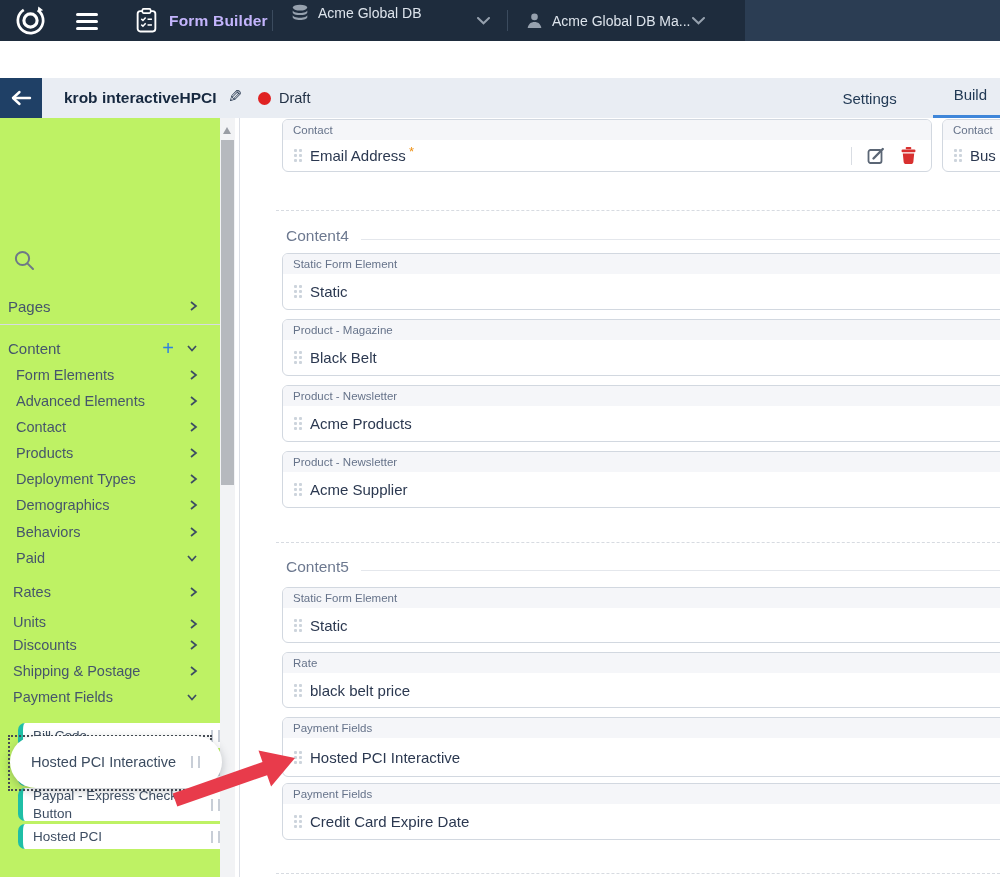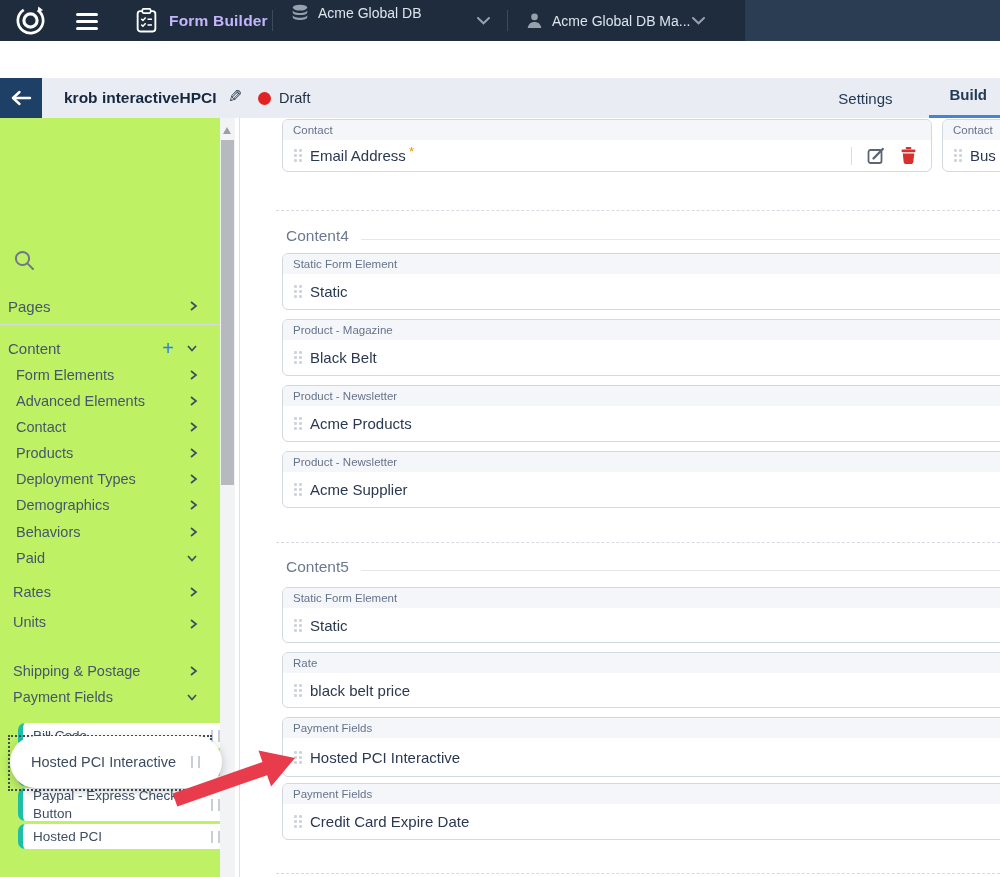--- a/index.html
+++ b/index.html
@@ -16,21 +16,21 @@
   
   .headerbar{position:absolute;left:0;top:78px;width:1000px;height:40px;background:#e9edf3;border-bottom:1px solid #d5dae1;}
   .backbtn{position:absolute;left:0;top:0;width:42px;height:40px;background:#1f4066;display:flex;align-items:center;justify-content:center;cursor:pointer;}
   .hdr-title{position:absolute;left:64px;top:0;height:40px;line-height:40px;font-size:15.5px;font-weight:bold;color:#16283f;}
   .hdr-pencil{position:absolute;left:228px;top:8px;font-size:17px;color:#23344c;transform:scaleX(-1);}
   .hdr-dot{position:absolute;left:258px;top:14px;width:13px;height:13px;border-radius:50%;background:#e02222;}
   .hdr-status{position:absolute;left:279px;top:0;height:40px;line-height:40px;font-size:14.5px;color:#233246;}
   .hdr-nav{position:absolute;right:0;top:0;height:40px;display:flex;align-items:stretch;}
   .hdr-tab{display:flex;align-items:center;font-size:15px;color:#223a55;cursor:pointer;}
   .tab-settings{margin-right:36px;}
-  .tab-build{padding:0 13px 4px 21px;border-bottom:3px solid #3f86d9;font-weight:700;}
+  .tab-build{padding:0 13px 4px 21px;border-bottom:3px solid #3f86d9;font-weight:400;}
   
   .sidebar{position:absolute;left:0;top:118px;width:220px;bottom:0;background:#bef264;overflow:hidden;}
   .srow{position:absolute;left:0;width:220px;display:flex;align-items:center;box-sizing:border-box;padding-right:22px;color:#46566b;cursor:pointer;}
   .srow .lbl{flex:0 1 auto;}
   .srow .spacer{flex:1;}
   .lvl0{padding-left:8px;font-size:15px;height:28px;}
   .lvl1{padding-left:16px;font-size:14.5px;height:24px;}
   .lvl1b{padding-left:13px;font-size:14.5px;height:24px;}
   .side-div{position:absolute;left:0;width:220px;height:1px;background:#d6dbe3;}
   .plus{color:#2f80e0;font-size:20px;font-weight:400;line-height:1;margin-right:12px;}
@@ -236,20 +236,27 @@
         <polyline points="2,2 7,6 2,10" stroke="#3c4d63" stroke-width="1.7" fill="none"></polyline>
       </svg>
   </div>
   <div class="srow lvl1b" style="top:488px;align-items:flex-end;">
     <span class="lbl">Units</span>
       <span class="spacer"></span>
     <svg width="9" height="12" viewBox="0 0 9 12">
         <polyline points="2,2 7,6 2,10" stroke="#3c4d63" stroke-width="1.7" fill="none"></polyline>
       </svg>
   </div>
+  <div class="srow lvl1b" style="top:515px;">
+    <span class="lbl">Discounts</span>
+      <span class="spacer"></span>
+    <svg width="9" height="12" viewBox="0 0 9 12">
+        <polyline points="2,2 7,6 2,10" stroke="#3c4d63" stroke-width="1.7" fill="none"></polyline>
+      </svg>
+  </div>
   <div class="srow lvl1b" style="top:541px;gap:9px;">
     <span class="lbl">Shipping &amp; Postage</span>
       <span class="spacer"></span>
     <svg width="9" height="12" viewBox="0 0 9 12">
         <polyline points="2,2 7,6 2,10" stroke="#3c4d63" stroke-width="1.7" fill="none"></polyline>
       </svg>
   </div>
   <div class="srow lvl1b" style="top:567px;">
     <span class="lbl">Payment Fields</span>
       <span class="spacer"></span>

